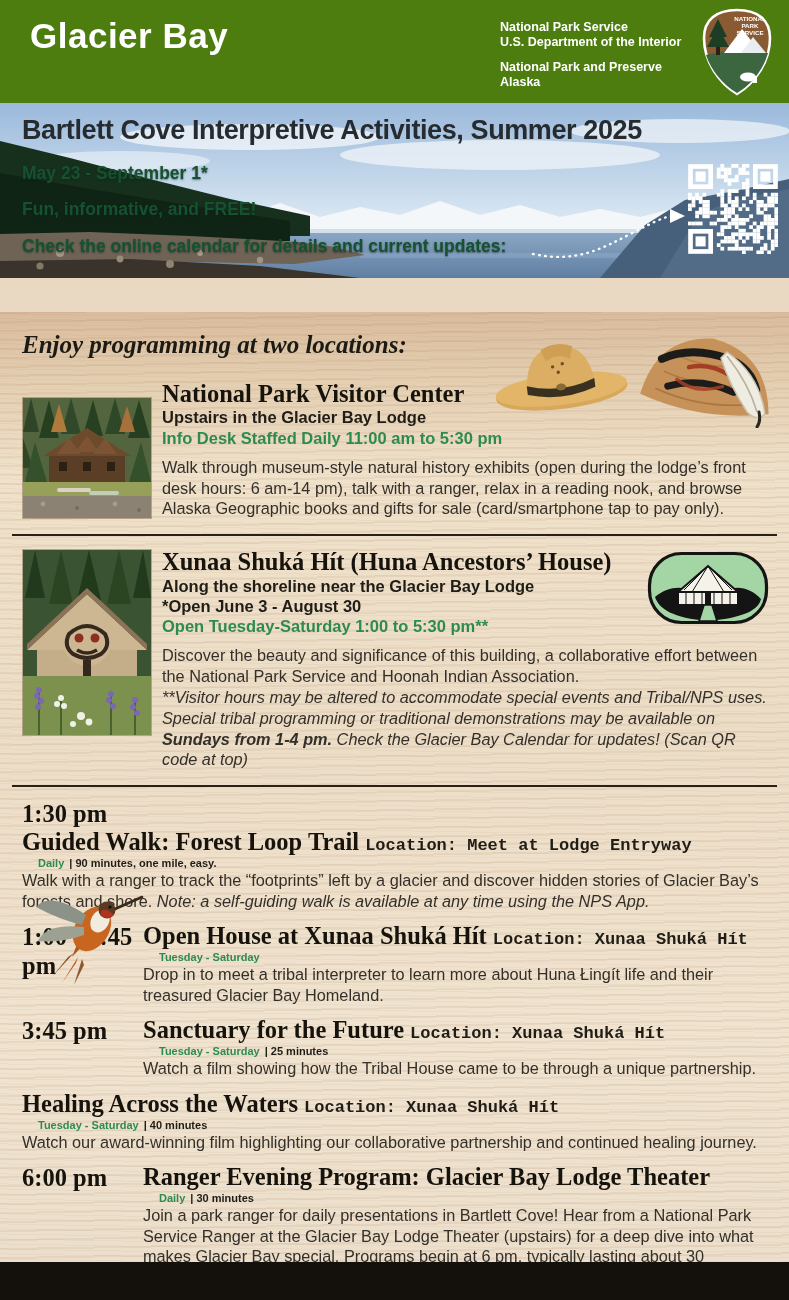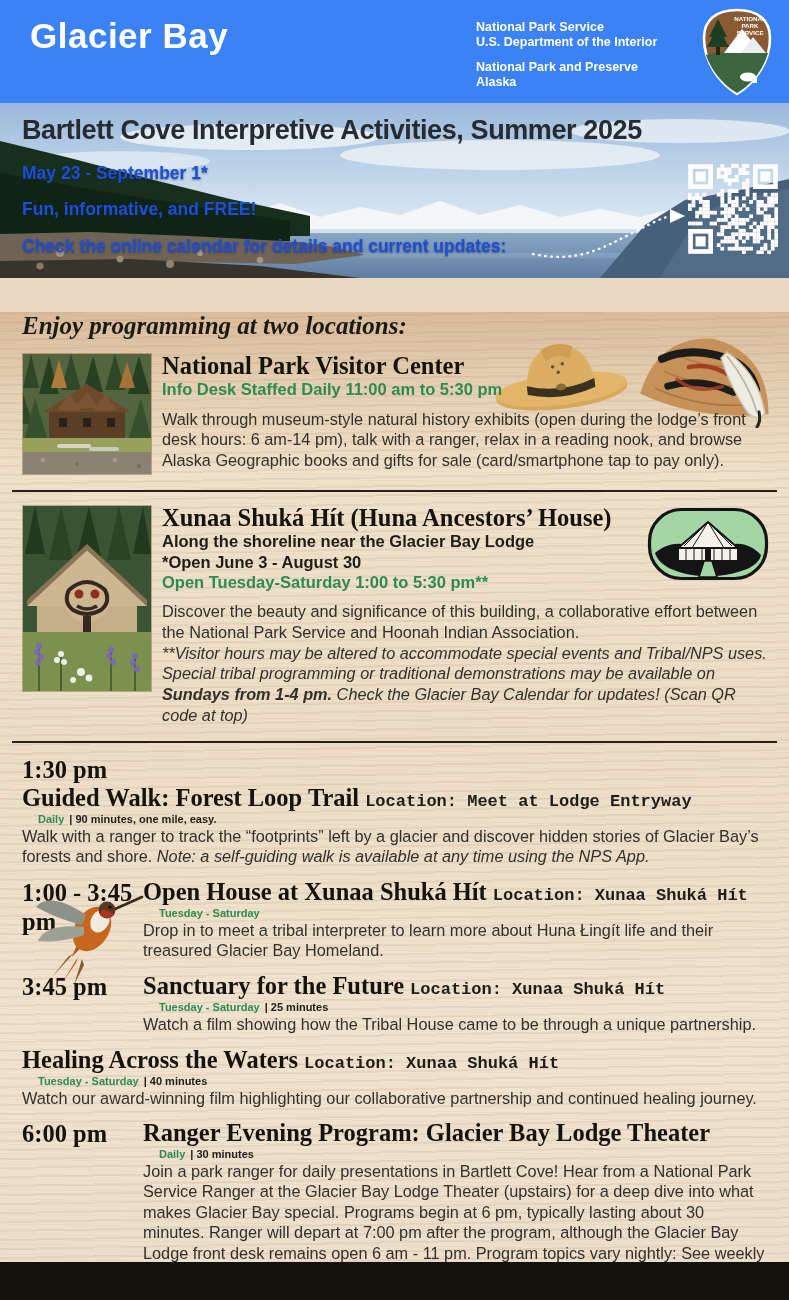--- a/index.html
+++ b/index.html
@@ -1,42 +1,42 @@
 <!DOCTYPE html>
 <html><head>
 <meta charset="utf-8">
 <style>
   html,body{margin:0;padding:0;}
   .page{position:relative;width:789px;height:1300px;overflow:hidden;
         font-family:"Liberation Sans",sans-serif;background:#ead9c2;}
 
   
-  .hdr{position:relative;height:103px;background:#3b82f6;color:#fff;}
+  .hdr{position:relative;height:103px;background:#4d7c0f;color:#fff;}
   .hdr-title{position:absolute;left:30px;top:16px;font-size:35px;font-weight:bold;letter-spacing:.5px;margin:0;}
-  .hdr-agency{position:absolute;left:476px;top:20px;font-size:12.5px;font-weight:bold;line-height:1.2;}
+  .hdr-agency{position:absolute;left:500px;top:20px;font-size:12.5px;font-weight:bold;line-height:1.2;}
   .hdr-agency .gap{height:10px;}
   .hdr-arrowhead{position:absolute;right:16px;top:7px;}
 
   
   .banner{position:relative;height:209px;overflow:hidden;}
   .banner svg.bg{position:absolute;left:0;top:0;}
   .banner-title{position:absolute;left:22px;top:12px;font-size:27px;font-weight:bold;color:#262b30;letter-spacing:-.4px;}
-  .banner-line{position:absolute;left:22px;color:#1d4ed8;font-weight:bold;font-size:17.5px;text-shadow:0 1px 2px rgba(20,30,40,.55);}
+  .banner-line{position:absolute;left:22px;color:#14532d;font-weight:bold;font-size:17.5px;text-shadow:0 1px 2px rgba(20,30,40,.55);}
   .bl1{top:60px;} .bl2{top:96px;text-align:center;} .bl3{top:133px;}
   .banner-qr{position:absolute;left:688px;top:61px;}
   .banner-arrow{position:absolute;left:0;top:0;pointer-events:none;}
 
   
   .content{position:relative;height:984px;padding:0 20px 0 22px;box-sizing:border-box;
     background-image:
       repeating-linear-gradient(179deg, rgba(158,113,80,.10) 0 2px, rgba(0,0,0,0) 2px 9px),
       repeating-linear-gradient(181deg, rgba(158,113,80,.06) 0 1px, rgba(0,0,0,0) 1px 5px),
       linear-gradient(180deg,#d9bc9c 0px,#e4cfb2 70px,#efe1ca 160px,#ecddc7 420px,#f0e3cf 720px,#ebdecb 984px);}
   .intro{font-family:"Liberation Serif",serif;font-style:italic;font-weight:bold;
-         font-size:25px;color:#1c1a14;margin:0 0 13px;}
+         font-size:25px;color:#1c1a14;padding-top:19px;margin:0 0 22px;}
   .hats{position:absolute;top:14px;right:6px;}
 
   .loc{display:flex;gap:10px;}
   .loc-photo{flex:none;border:1px solid rgba(120,95,60,.45);}
   .loc-body{flex:1;position:relative;}
   .loc-title{font-family:"Liberation Serif",serif;font-weight:bold;font-size:24.5px;color:#16130d;line-height:1.08;margin:0;}
   .loc-sub{font-size:16.5px;font-weight:bold;color:#201d17;line-height:1.22;}
   .loc-green{font-size:16.5px;font-weight:bold;color:#2e8b50;line-height:1.22;}
   .loc-desc{font-size:16.3px;color:#343029;line-height:1.28;margin-top:9px;}
   .loc-desc .it{font-style:italic;}
@@ -397,21 +397,21 @@
         <path d="M196,44 Q216,36 238,46" stroke="#a43d22" stroke-width="4.5" fill="none" stroke-linecap="round"></path>
         <path d="M186,58 Q206,70 232,58" stroke="#a43d22" stroke-width="3.5" fill="none" stroke-linecap="round" opacity=".85"></path>
       </g>
       <g>
         <path d="M236,26 Q268,48 274,88 Q266,96 256,86 Q238,58 230,32 Z" fill="#efece2" stroke="#c9c2b0" stroke-width="1.5"></path>
         <path d="M236,30 Q258,58 266,86" stroke="#b9b2a0" stroke-width="1.6" fill="none"></path>
         <path d="M268,86 Q270,96 266,101" stroke="#2a2620" stroke-width="3" fill="none" stroke-linecap="round"></path>
       </g>
     </svg>
 
-    <div class="loc" style="margin-top:8px;">
+    <div class="loc" style="margin-top:8px;align-items:flex-end;">
       <svg class="loc-photo" width="128" height="120" viewBox="0 0 128 120">
         <rect width="128" height="120" fill="#53653e"></rect>
         <polygon points="8,0 16,34 0,34" fill="#2e4527"></polygon>
           <polygon points="26,2 36,40 16,40" fill="#26401f"></polygon>
         <polygon points="48,0 58,36 38,36" fill="#31492a"></polygon>
           <polygon points="70,2 80,38 60,38" fill="#264021"></polygon>
         <polygon points="92,0 102,36 82,36" fill="#2e4727"></polygon>
           <polygon points="116,2 127,40 105,40" fill="#263f20"></polygon>
         <polygon points="36,6 44,34 28,34" fill="#b07a3a"></polygon>
           <polygon points="104,8 112,34 96,34" fill="#a9713a"></polygon>
@@ -430,20 +430,21 @@
         <rect y="98" width="128" height="22" fill="#8b8274"></rect>
         <rect x="34" y="90" width="34" height="4" rx="2" fill="#d8d3c4"></rect>
         <rect x="66" y="93" width="30" height="4" rx="2" fill="#c3cdb8"></rect>
         <circle cx="20" cy="106" r="2.4" fill="#a79a88"></circle>
           <circle cx="54" cy="110" r="2" fill="#766b5c"></circle>
         <circle cx="92" cy="106" r="2.4" fill="#a79a88"></circle>
           <circle cx="116" cy="112" r="2" fill="#766b5c"></circle>
       </svg>
       <div class="loc-body">
         <div class="loc-title">National Park Visitor Center</div>
+        <div class="loc-sub">Upstairs in the Glacier Bay Lodge</div>
         <div class="loc-green">Info Desk Staffed Daily 11:00 am to 5:30 pm</div>
         <div class="loc-desc">Walk through museum-style natural history exhibits (open during the lodge’s front desk hours: 6 am-14 pm), talk with a ranger, relax in a reading nook, and browse Alaska Geographic books and gifts for sale (card/smartphone tap to pay only).</div>
       </div>
     </div>
 
     <hr class="rule">
 
     <div class="loc">
       <svg class="loc-photo" width="128" height="185" viewBox="0 0 128 185">
         <rect width="128" height="185" fill="#3a5433"></rect>

